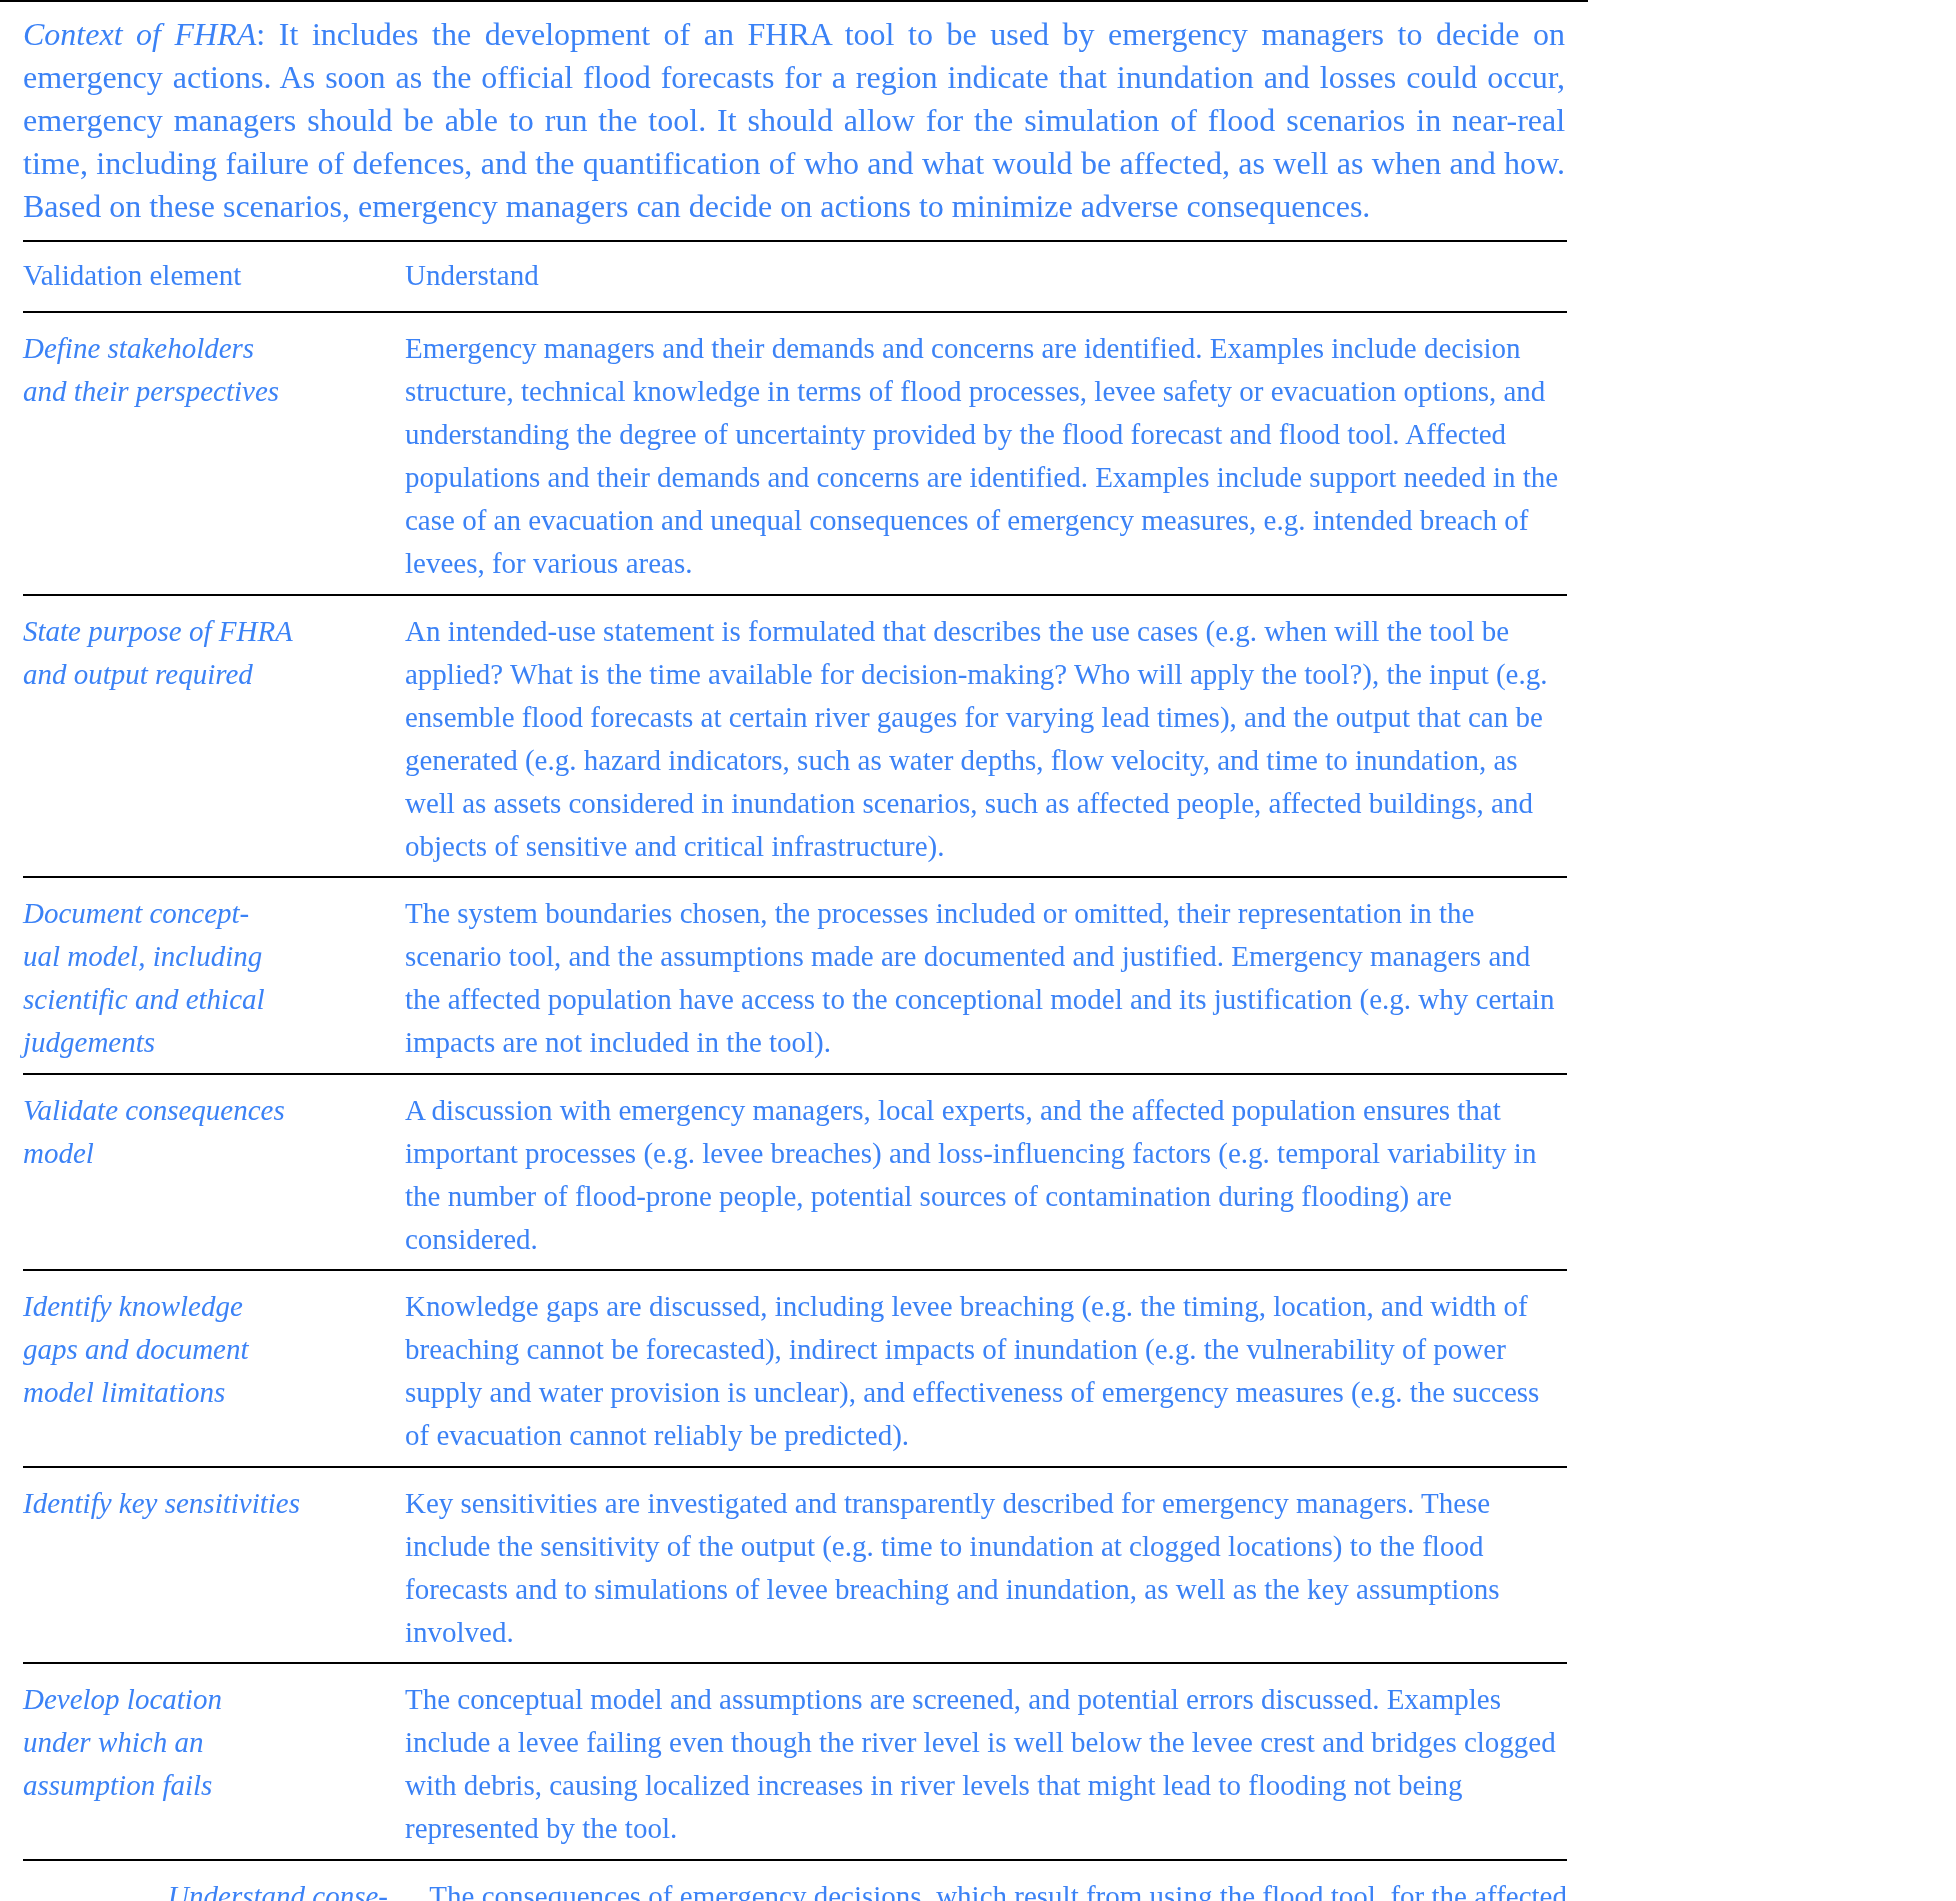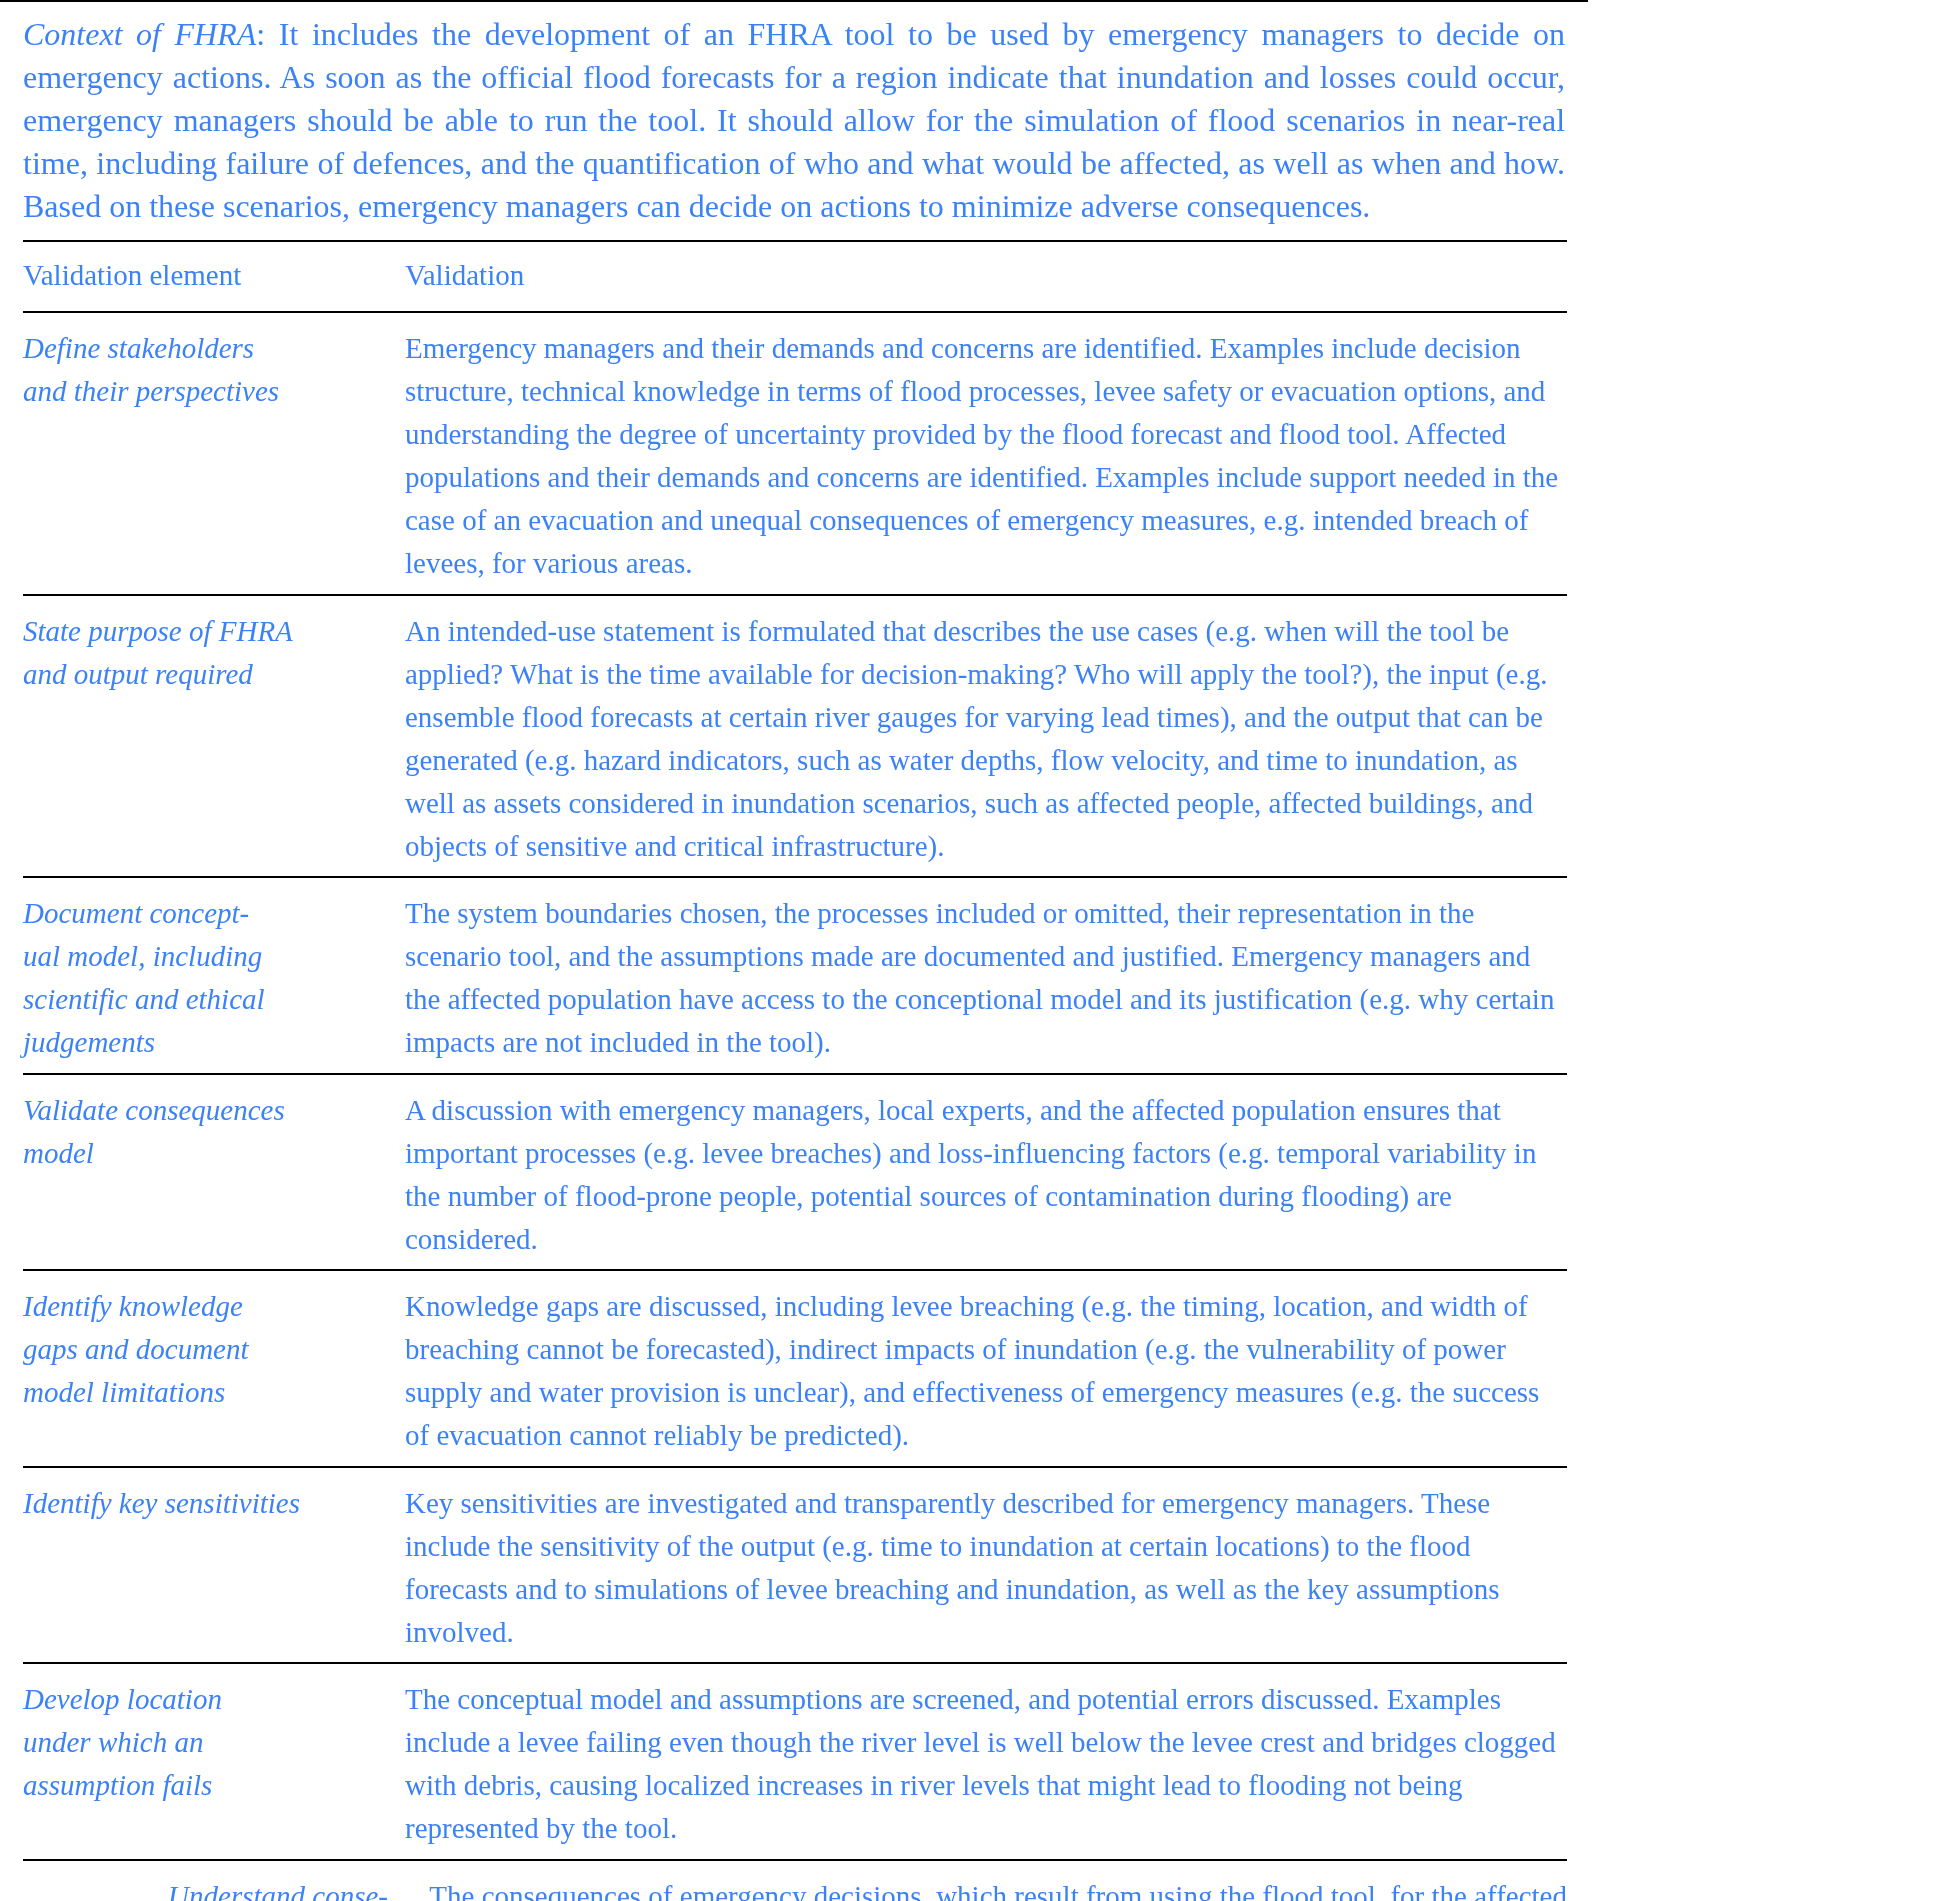--- a/index.html
+++ b/index.html
@@ -66,21 +66,21 @@
 <body>
 
 <div class="sheet">
 
   <p class="intro"><span class="it">Context of FHRA</span><span>: It includes the development of an FHRA tool to be used by emergency managers to decide on emergency actions. As soon as the official flood forecasts for a region indicate that inundation and losses could occur, emergency managers should be able to run the tool. It should allow for the simulation of flood scenarios in near-real time, including failure of defences, and the quantification of who and what would be affected, as well as when and how. Based on these scenarios, emergency managers can decide on actions to minimize adverse consequences.</span></p>
 
   <table class="vtable">
     <thead>
       <tr>
         <th class="col-el">Validation element</th>
-        <th class="col-desc">Validation</th>
+        <th class="col-desc">Understand</th>
       </tr>
     </thead>
     <tbody>
       <tr>
         <td class="el">Define stakeholders
 and their perspectives</td>
         <td class="desc">Emergency managers and their demands and concerns are identified. Examples include decision structure, technical knowledge in terms of flood processes, levee safety or evacuation options, and understanding the degree of uncertainty provided by the flood forecast and flood tool. Affected populations and their demands and concerns are identified. Examples include support needed in the case of an evacuation and unequal consequences of emergency measures, e.g. intended breach of levees, for various areas.</td>
       </tr>
       <tr>
         <td class="el">State purpose of FHRA
@@ -100,21 +100,21 @@
         <td class="desc">A discussion with emergency managers, local experts, and the affected population ensures that important processes (e.g. levee breaches) and loss-influencing factors (e.g. temporal variability in the number of flood-prone people, potential sources of contamination during flooding) are considered.</td>
       </tr>
       <tr>
         <td class="el">Identify knowledge
 gaps and document
 model limitations</td>
         <td class="desc">Knowledge gaps are discussed, including levee breaching (e.g. the timing, location, and width of breaching cannot be forecasted), indirect impacts of inundation (e.g. the vulnerability of power supply and water provision is unclear), and effectiveness of emergency measures (e.g. the success of evacuation cannot reliably be predicted).</td>
       </tr>
       <tr>
         <td class="el">Identify key sensitivities</td>
-        <td class="desc">Key sensitivities are investigated and transparently described for emergency managers. These include the sensitivity of the output (e.g. time to inundation at certain locations) to the flood forecasts and to simulations of levee breaching and inundation, as well as the key assumptions involved.</td>
+        <td class="desc">Key sensitivities are investigated and transparently described for emergency managers. These include the sensitivity of the output (e.g. time to inundation at clogged locations) to the flood forecasts and to simulations of levee breaching and inundation, as well as the key assumptions involved.</td>
       </tr>
       <tr>
         <td class="el">Develop location
 under which an
 assumption fails</td>
         <td class="desc">The conceptual model and assumptions are screened, and potential errors discussed. Examples include a levee failing even though the river level is well below the levee crest and bridges clogged with debris, causing localized increases in river levels that might lead to flooding not being represented by the tool.</td>
       </tr>
       <tr>
         <td class="el">Understand conse-
 quences of incorrect

